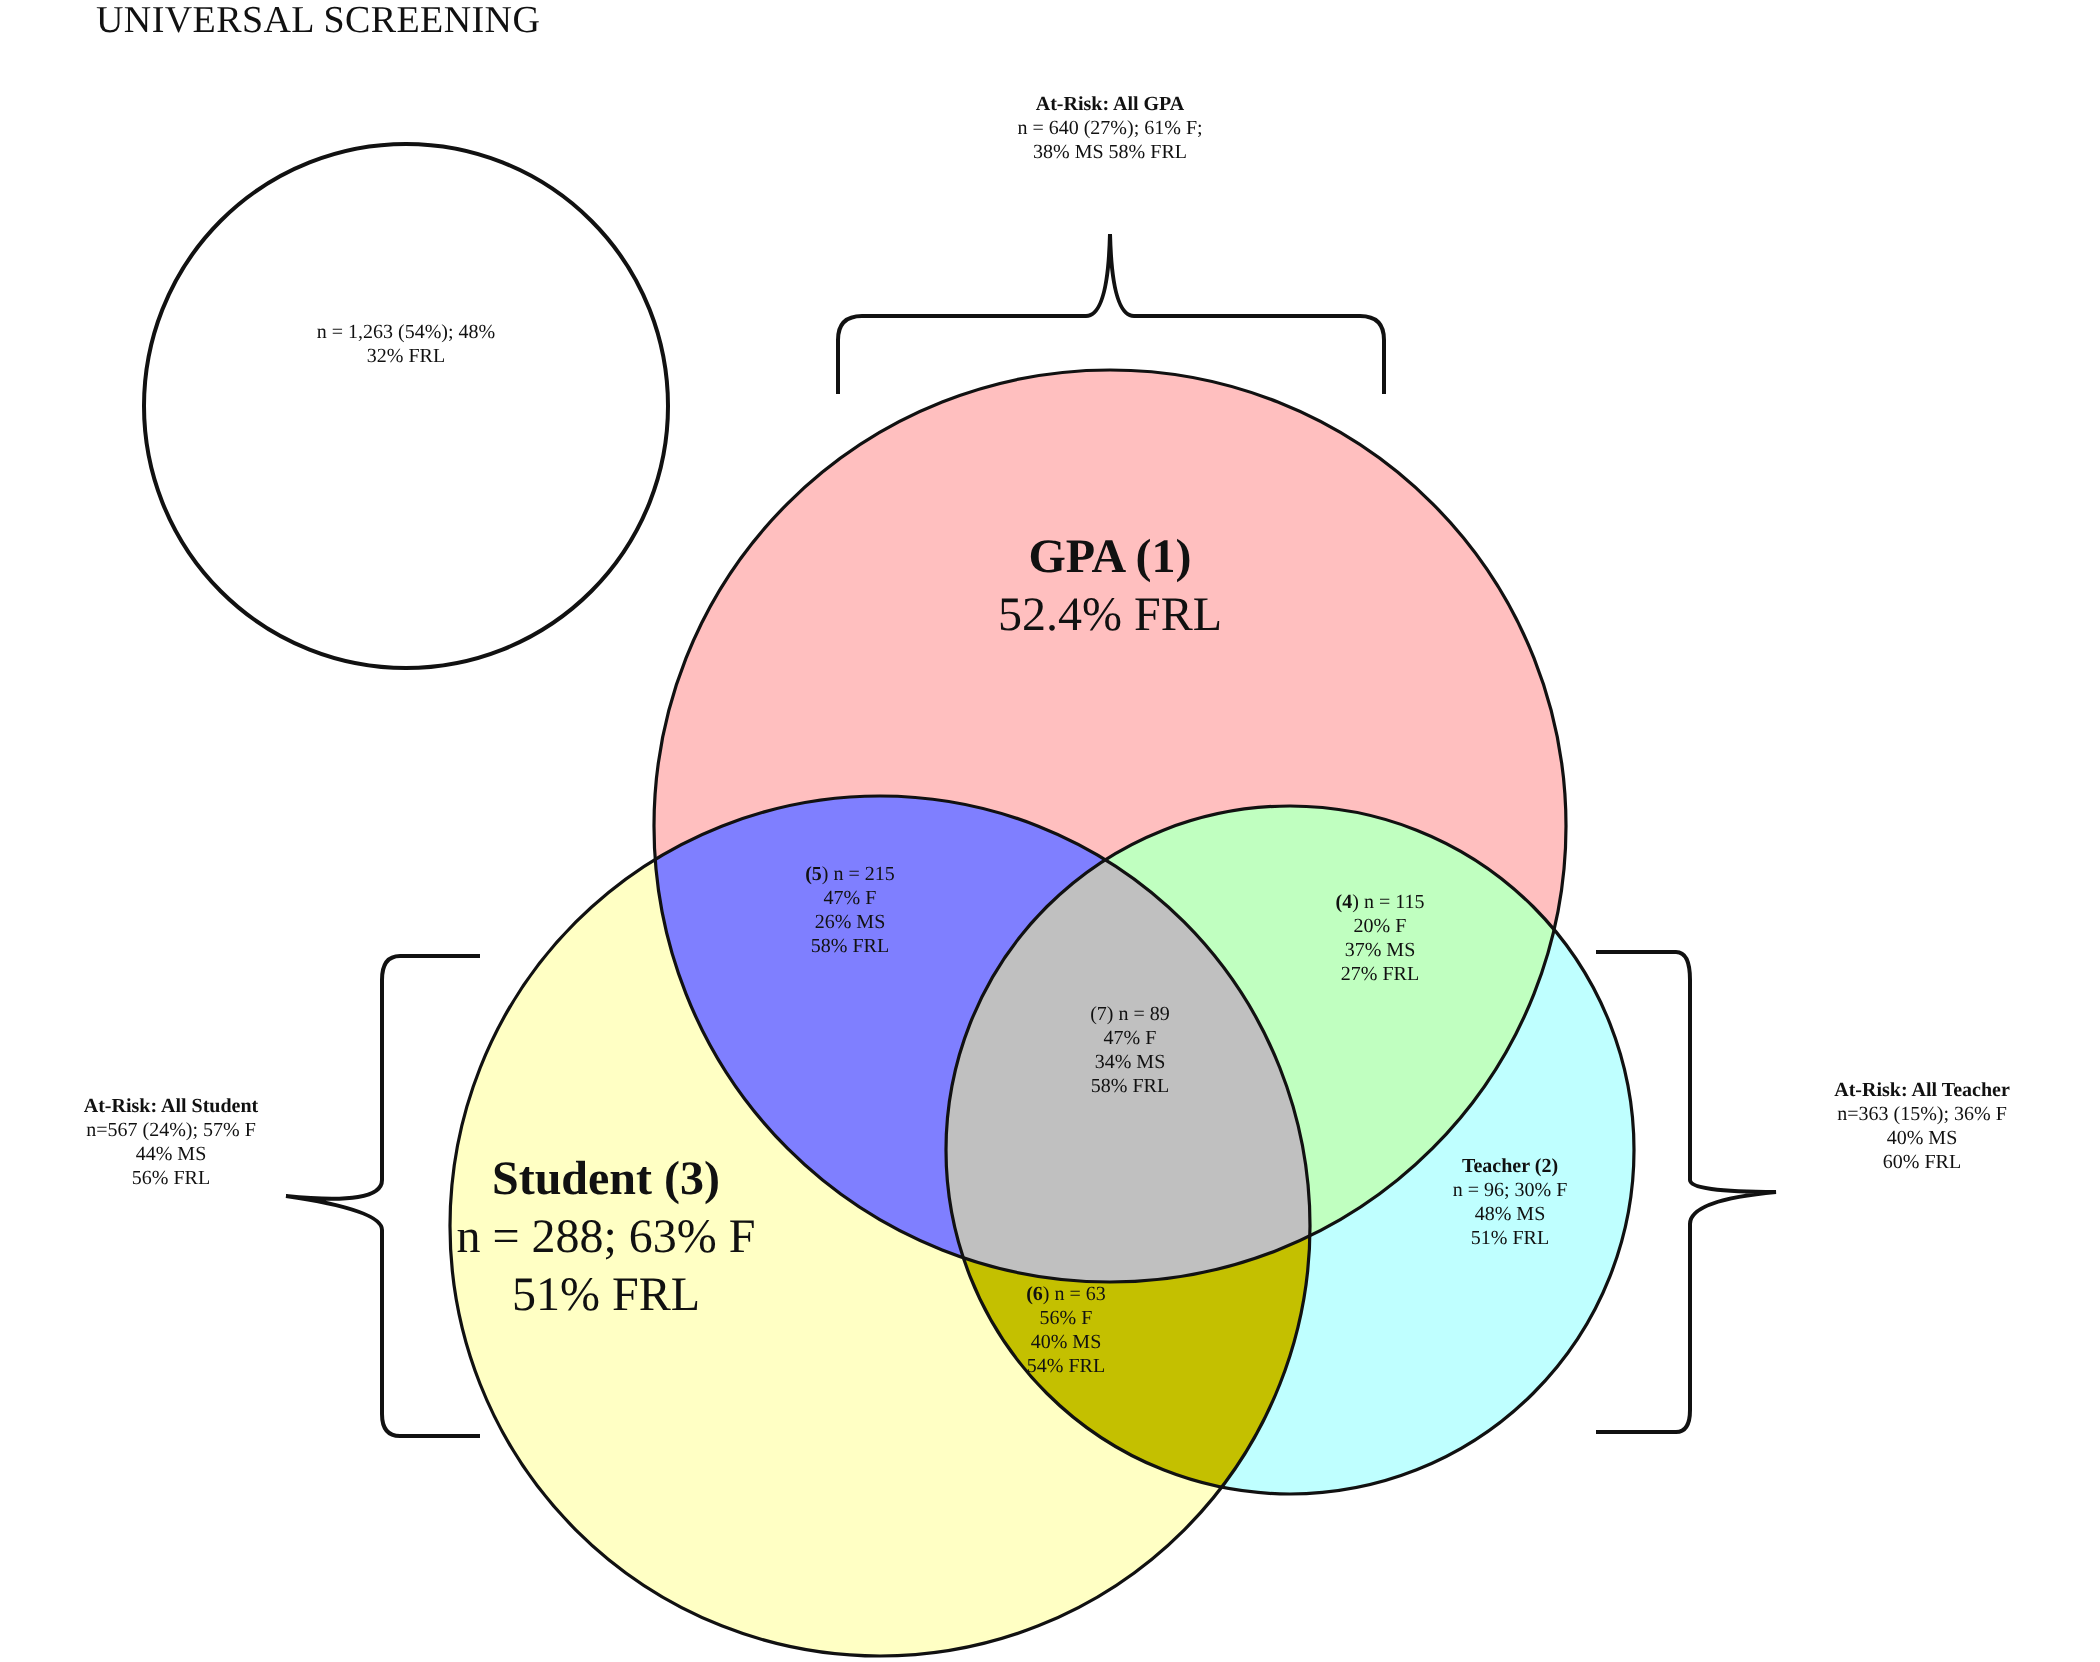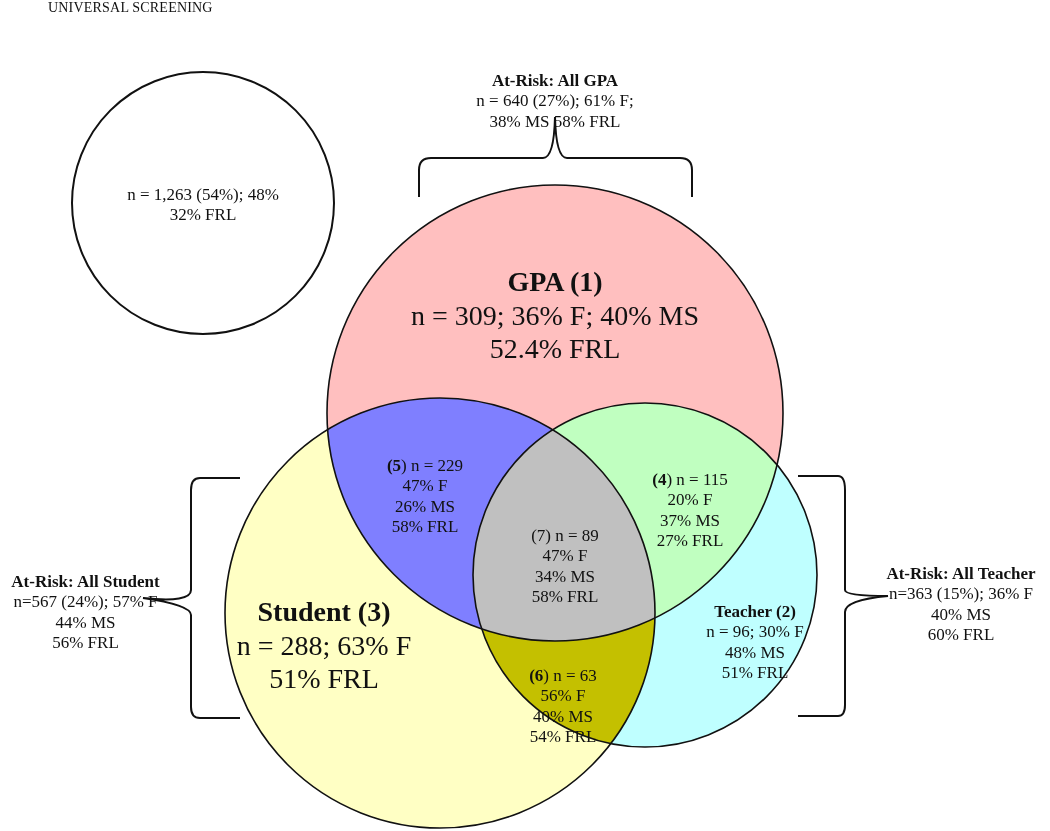--- a/index.html
+++ b/index.html
@@ -1,23 +1,23 @@
 <!DOCTYPE html>
 <html><head>
 <meta charset="utf-8">
 <style>
   html, body { margin: 0; padding: 0; background: #ffffff; }
   body { width: 1050px; height: 831px; position: relative; overflow: hidden;
          font-family: "Liberation Serif", "DejaVu Serif", serif; color: #111; }
-  #title { position: absolute; left: 48px; top: 0px; font-size: 14px; letter-spacing: 0.2px; font-family: Liberation Serif, serif; }
+  #title { position: absolute; left: 48px; top: 0px; font-size: 19px; letter-spacing: 0.2px; font-family: Liberation Serif, serif; }
   svg { position: absolute; left: 0; top: 0; }
   .lbl { position: absolute; text-align: center; line-height: 1.2; white-space: nowrap; }
   .lbl .hd { font-weight: bold; }
-  .sm { font-size: 17px; margin-top: 24px; }
-  .lg { font-size: 28px; }
+  .sm { font-size: 10px; }
+  .lg { font-size: 24px; }
 </style>
 </head>
 <body>
 
 <div id="title">UNIVERSAL SCREENING</div>
 
 <svg width="1050" height="831" viewBox="0 0 1050 831">
   <defs>
     <clipPath id="clipGPA">
         <circle cx="555" cy="413" r="228"></circle>
@@ -72,53 +72,52 @@
 </div>
 
 <div class="lbl sm" style="left:455px; top:47px; width:200px;">
   <div class="hd">At-Risk: All GPA</div>
   <div>n = 640 (27%); 61% F;</div>
   <div>38% MS 58% FRL</div>
 </div>
 
 <div class="lbl lg" style="left:405px; top:265px; width:300px;">
   <div class="hd"><span>GPA (</span><span>1</span><span>)</span></div>
-  <div>n = 309; 36% F; 40% MS</div>
   <div>52.4% FRL</div>
 </div>
 
 <div class="lbl sm" style="left:355px; top:432px; width:140px;">
-  <div><span class="hd">(</span><span class="hd">5</span><span>) n = 229</span></div>
+  <div><span class="hd">(</span><span class="hd">5</span><span>) n = 215</span></div>
   <div>47% F</div>
   <div>26% MS</div>
   <div>58% FRL</div>
 </div>
 
 <div class="lbl sm" style="left:620px; top:446px; width:140px;">
   <div><span class="hd">(</span><span class="hd">4</span><span>) n = 115</span></div>
   <div>20% F</div>
   <div>37% MS</div>
   <div>27% FRL</div>
 </div>
 
 <div class="lbl sm" style="left:495px; top:502px; width:140px;">
   <div><span>(</span><span>7</span><span>) n = 89</span></div>
   <div>47% F</div>
   <div>34% MS</div>
   <div>58% FRL</div>
 </div>
 
-<div class="lbl sm" style="left:498px; top:642px; width:130px;">
+<div class="lbl sm" style="left:468px; top:642px; width:130px;">
   <div><span class="hd">(</span><span class="hd">6</span><span>) n = 63</span></div>
   <div>56% F</div>
   <div>40% MS</div>
   <div>54% FRL</div>
 </div>
 
-<div class="lbl lg" style="left:234px; top:576px; width:180px;margin-top:19px;">
+<div class="lbl lg" style="left:213px; top:576px; width:180px;">
   <div class="hd"><span>Student (</span><span>3</span><span>)</span></div>
   <div>n = 288; 63% F</div>
   <div>51% FRL</div>
 </div>
 
 <div class="lbl sm" style="left:680px; top:578px; width:150px;">
   <div class="hd"><span>Teacher (</span><span>2</span><span>)</span></div>
   <div>n = 96; 30% F</div>
   <div>48% MS</div>
   <div>51% FRL</div>

